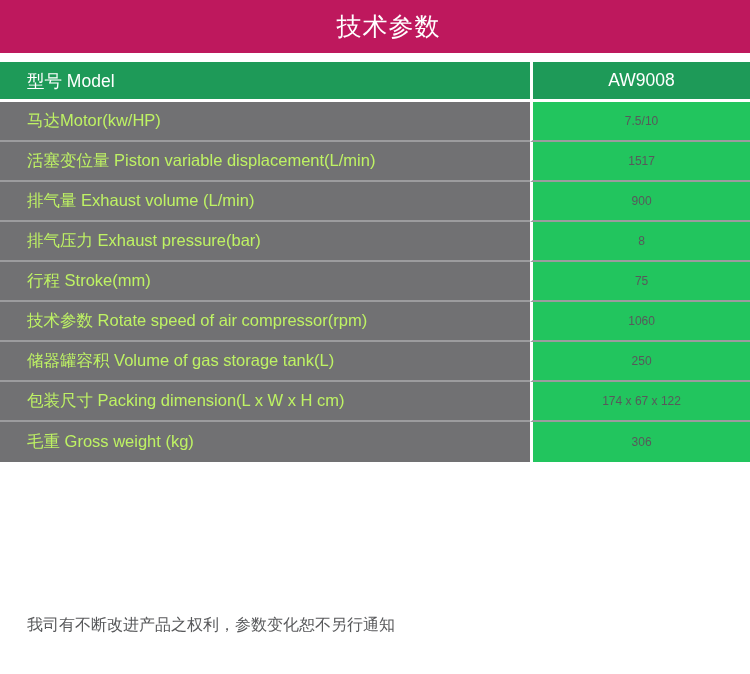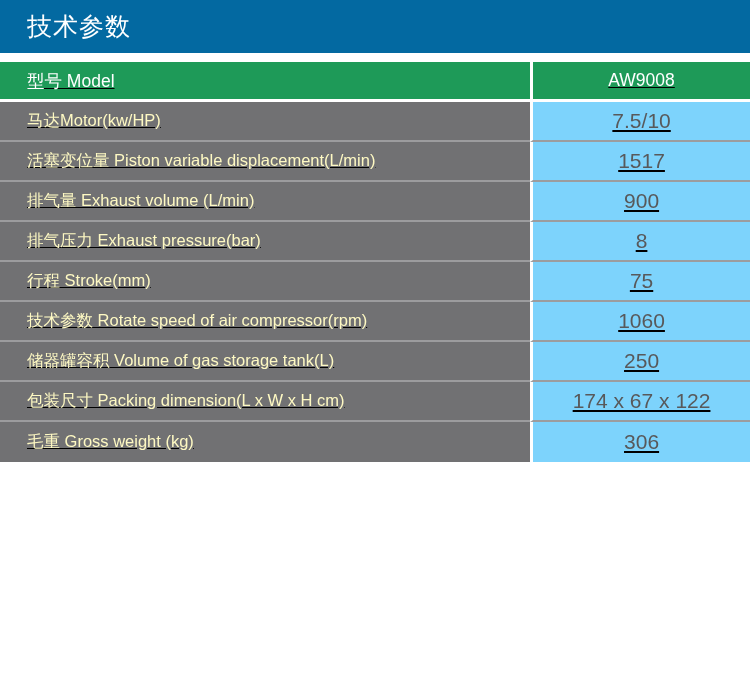--- a/index.html
+++ b/index.html
@@ -21,66 +21,66 @@
     background: #ffffff;
   }
 
   
   .banner {
     position: absolute;
     left: 0;
     top: 0;
     width: 750px;
     height: 53px;
-    background: #0369a1;
+    background: #be185d;
     display: flex;
     align-items: center;
+    justify-content: center;
   }
   .banner-title {
     color: #ffffff;
     font-size: 25px;
     line-height: 25px;
     letter-spacing: 1px;
     padding-left: 27px;
     font-weight: 400;
   }
 
   
   .spec-table {
     position: absolute;
     left: 0;
     top: 62px;
     width: 750px;
     border-collapse: separate;
     border-spacing: 0;
-    text-decoration: underline;
   }
 
   .spec-row {
     height: 40px;
   }
 
   .cell-label {
     width: 528px;
     background: #717173;
-    color: #fef9c3;
+    color: #bef264;
     font-size: 16.5px;
     padding: 0 0 0 27px;
     vertical-align: middle;
     text-align: left;
     box-sizing: border-box;
     border-bottom: 2px solid #9c9c9e;
     white-space: nowrap;
   }
 
   .cell-value {
     width: 219px;
-    background: #7dd3fc;
+    background: #22c55e;
     color: #58595b;
-    font-size: 21px;
+    font-size: 12px;
     text-align: center;
     vertical-align: middle;
     box-sizing: border-box;
     border-bottom: 2px solid #9c9c9e;
     border-left: 3px solid #ffffff;
     white-space: nowrap;
   }
 
   
   .spec-row.is-header .cell-label,
@@ -168,14 +168,15 @@
         <td class="cell-label">包装尺寸 Packing dimension(L x W x H cm)</td>
         <td class="cell-value">174 x 67 x 122</td>
       </tr>
       <tr class="spec-row is-last">
         <td class="cell-label">毛重 Gross weight (kg)</td>
         <td class="cell-value">306</td>
       </tr>
     </tbody>
   </table>
 
+  <div class="footnote">我司有不断改进产品之权利，参数变化恕不另行通知</div>
 
 </div>
 
 </body></html>

